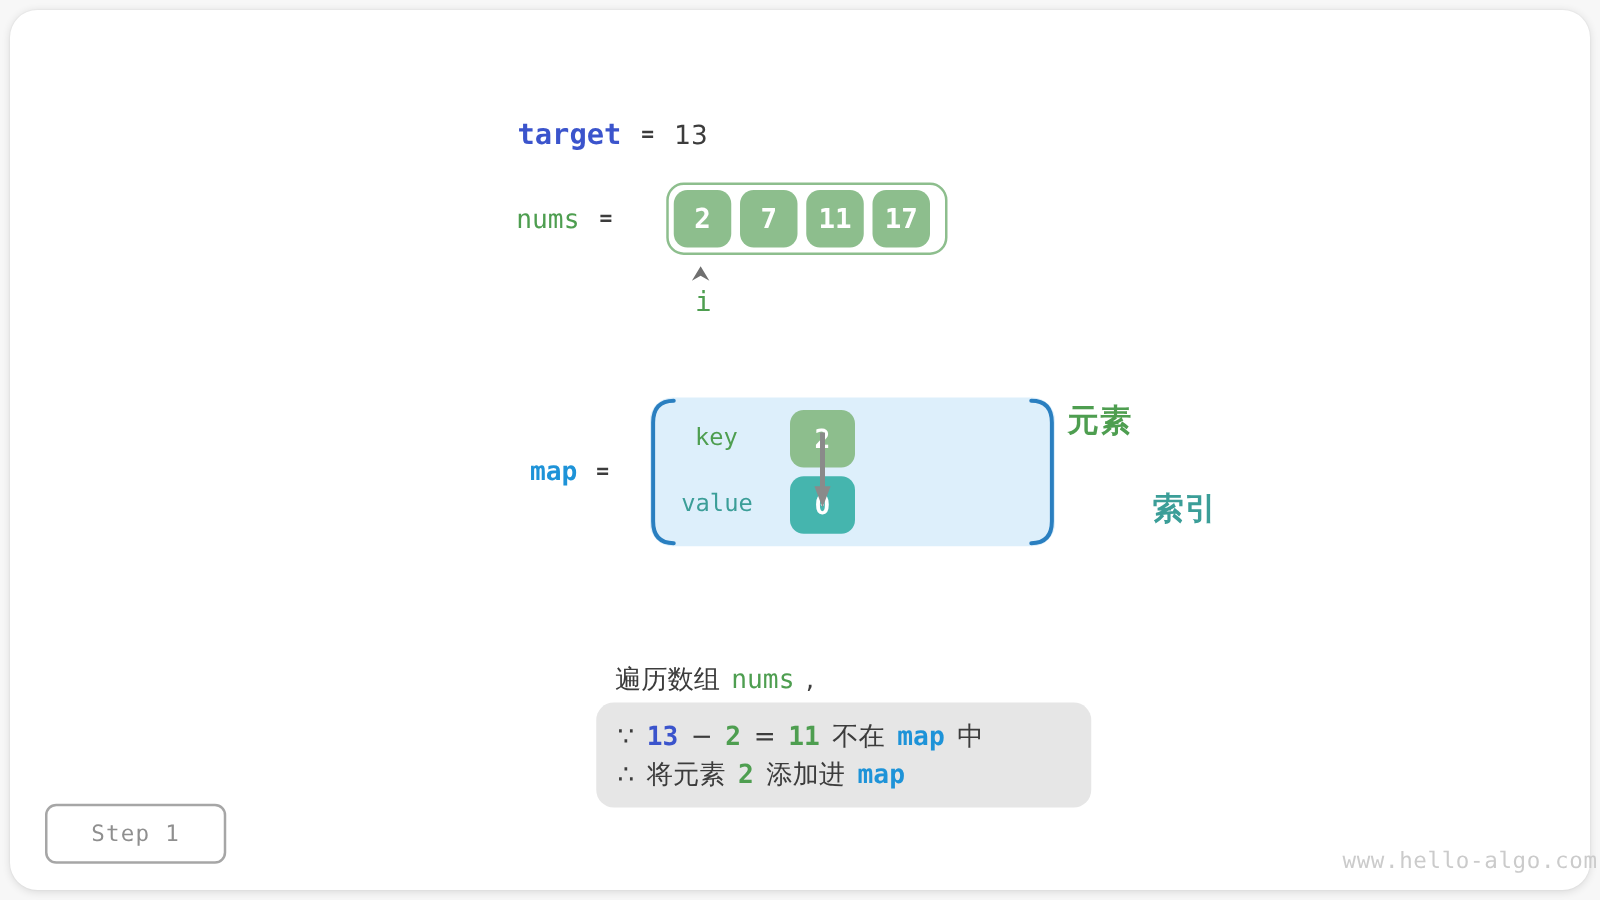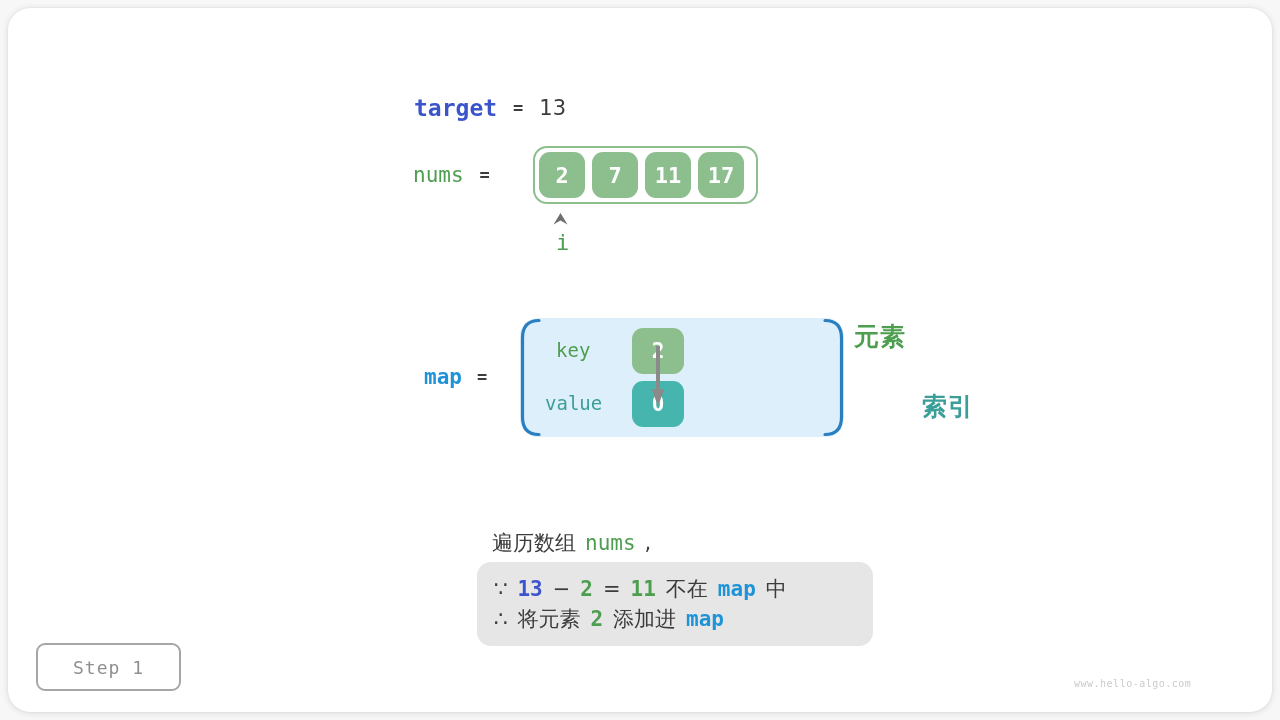--- a/index.html
+++ b/index.html
@@ -93,21 +93,21 @@
   .seg-azure { color: var(--azure-blue, #1e93d8); font-weight: bold; font-family: "DejaVu Sans Mono", "Liberation Mono", monospace; }
 
   
   .step-box {
     left: 36px; top: 643px; width: 145px; height: 48px;
     border: 2px solid #a6a6a6; border-radius: 9px; background: #ffffff;
     display: flex; align-items: center; justify-content: center;
     box-sizing: border-box;
   }
   .step-box span { color: #8f8f8f; font-size: 18px; font-weight: normal; letter-spacing: 1px; }
-  .watermark { left: 1074px; top: 678px; font-size: 10px; color: #cbcbcb; letter-spacing: 0.5px; }
+  .watermark { left: 1074px; top: 678px; font-size: 18px; color: #cbcbcb; letter-spacing: 0.5px; }
 </style>
 </head>
 <body>
 
 <div class="stage">
   <div class="card"></div>
 
   <div class="abs row target-line">
     <span class="mono kw-royal">target</span>
     <span class="mono eq">=</span>

